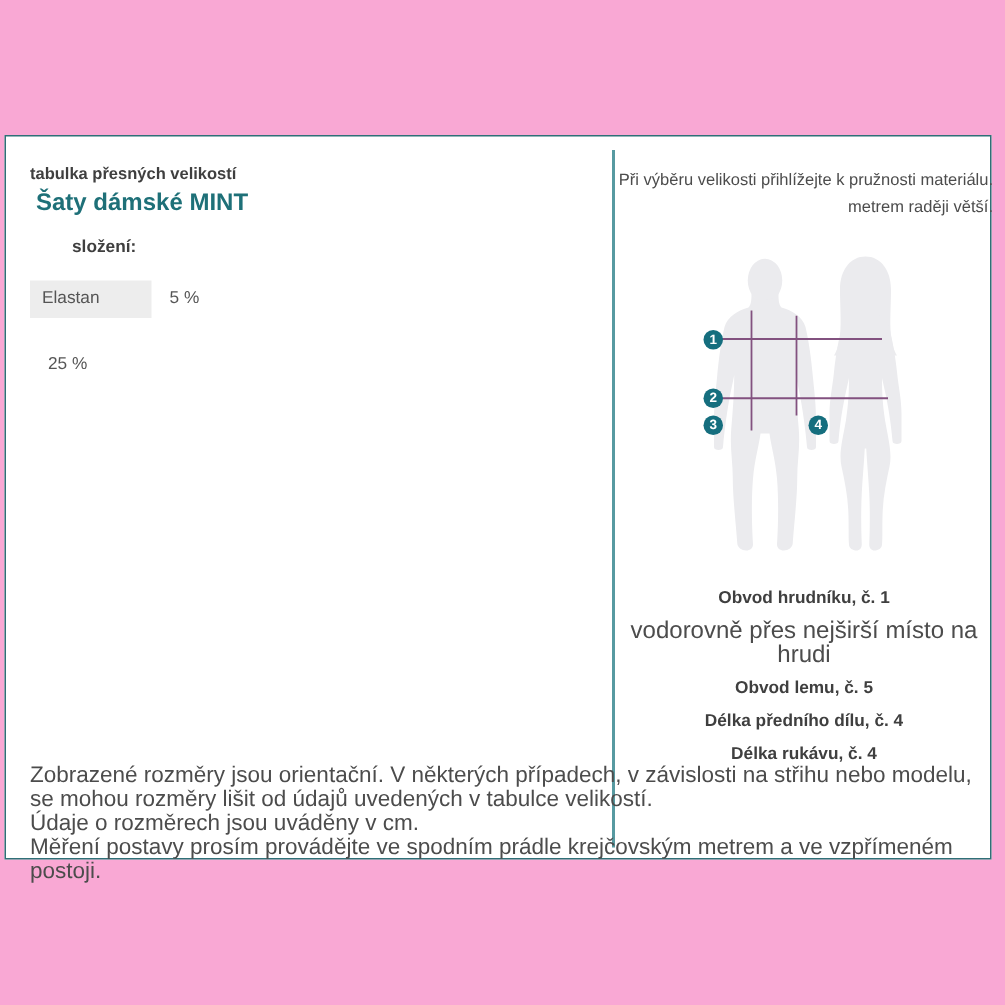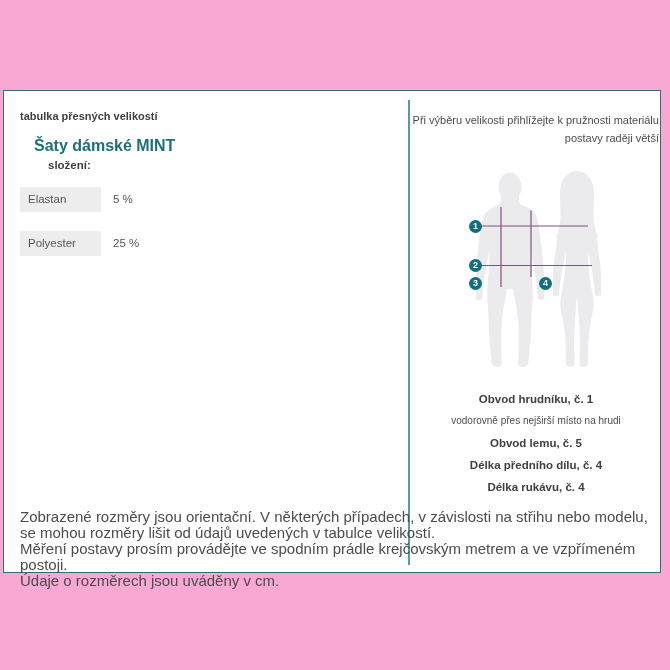--- a/index.html
+++ b/index.html
@@ -6,21 +6,21 @@
   #page{position:relative;width:670px;height:670px;background:#f9a8d4;overflow:hidden;
         font-family:"Liberation Sans", sans-serif;}
 
   .panel{position:absolute;left:3px;top:90px;width:658px;height:483px;
          border:1.5px solid var(--panel-border);background:#ffffff;box-sizing:border-box;}
 
   .divider{position:absolute;left:408px;top:100px;width:2px;height:465px;background:var(--divider);}
 
   
   .caption{position:absolute;left:20px;top:110px;font-size:11px;font-weight:bold;color:var(--text-dark);}
-  .product-title{position:absolute;left:20px;top:123px;font-size:16px;font-weight:bold;color:var(--accent);margin:14px;}
+  .product-title{position:absolute;left:20px;top:123px;font-size:16px;font-weight:bold;color:var(--accent);margin:4px;}
   .comp-heading{position:absolute;left:20px;top:159px;font-size:11.5px;font-weight:bold;color:var(--text-dark);margin-left:28px;}
   .comp-table{position:absolute;left:20px;top:178px;}
   .comp-row{display:flex;align-items:center;margin-bottom:2px;height:42px;}
   .comp-label{display:block;width:73px;padding-left:8px;height:25px;line-height:25px;
               background:var(--cell-bg);font-size:11.5px;color:#555555;}
   .comp-value{margin-left:12px;font-size:11.5px;color:#555555;}
   .disclaimer{position:absolute;left:20px;top:509px;font-size:15px;line-height:16px;color:var(--text-gray);}
 
   
   .intro{position:absolute;left:410px;top:111px;width:252px;text-align:right;
@@ -28,55 +28,54 @@
   .figure-area{position:absolute;left:452px;top:168px;width:200px;height:215px;}
   .figure-area svg{display:block;}
   .badge{position:absolute;width:13px;height:13px;border-radius:50%;background:var(--badge);
          color:#ffffff;font-size:9px;font-weight:bold;line-height:13px;text-align:center;}
   .badge-1{left:469px;top:220px;}
   .badge-2{left:469px;top:259px;}
   .badge-3{left:469px;top:277px;}
   .badge-4{left:539px;top:277px;}
   .measurements{position:absolute;left:410px;top:391px;width:252px;text-align:center;}
   .m-label{font-size:11.5px;font-weight:bold;color:var(--text-dark);line-height:16px;margin-bottom:6px;}
-  .m-note{font-size:10px;color:var(--text-gray);line-height:16px;margin-bottom:6px;}
+  .m-note{font-size:16px;color:var(--text-gray);line-height:16px;margin-bottom:6px;}
 </style>
 </head>
 <body>
 
 <div id="page">
 
   <div class="panel"></div>
   <div class="divider"></div>
 
   <div class="caption">tabulka přesných velikostí</div>
   <h1 class="product-title">Šaty dámské MINT</h1>
   <div class="comp-heading">složení:</div>
 
   <div class="comp-table">
     <div class="comp-row">
       <span class="comp-label">Elastan</span>
       <span class="comp-value">5 %</span>
     </div>
     <div class="comp-row">
-      <span class="comp-label">Polyester</span>
       <span class="comp-value">25 %</span>
     </div>
   </div>
 
   <div class="disclaimer">
     <div>Zobrazené rozměry jsou orientační. V některých případech, v závislosti na střihu nebo modelu,</div>
     <div>se mohou rozměry lišit od údajů uvedených v tabulce velikostí.</div>
+    <div>Údaje o rozměrech jsou uváděny v cm.</div>
     <div>Měření postavy prosím provádějte ve spodním prádle krejčovským metrem a ve vzpřímeném postoji.</div>
-    <div>Údaje o rozměrech jsou uváděny v cm.</div>
   </div>
 
   <div class="intro">
     <div>Při výběru velikosti přihlížejte k pružnosti materiálu.</div>
-    <div>postavy raději větší.</div>
+    <div>metrem raději větší.</div>
   </div>
 
   <div class="figure-area">
     <svg width="200" height="215" viewBox="0 0 200 215">
 
       <g fill="#ebebee">
         <ellipse cx="58" cy="19" rx="11.5" ry="14.5"></ellipse>
         <path d="M58,32 C63,32 66,30 67,27 C67,31 67,35 69,37 C76,39 83,43 85,50
                  C87,58 89,72 90,84 C91,94 92,102 92,112 L92,130
                  C92,131.5 90.5,132 89,132 C87.5,132 86,131.5 86,130

